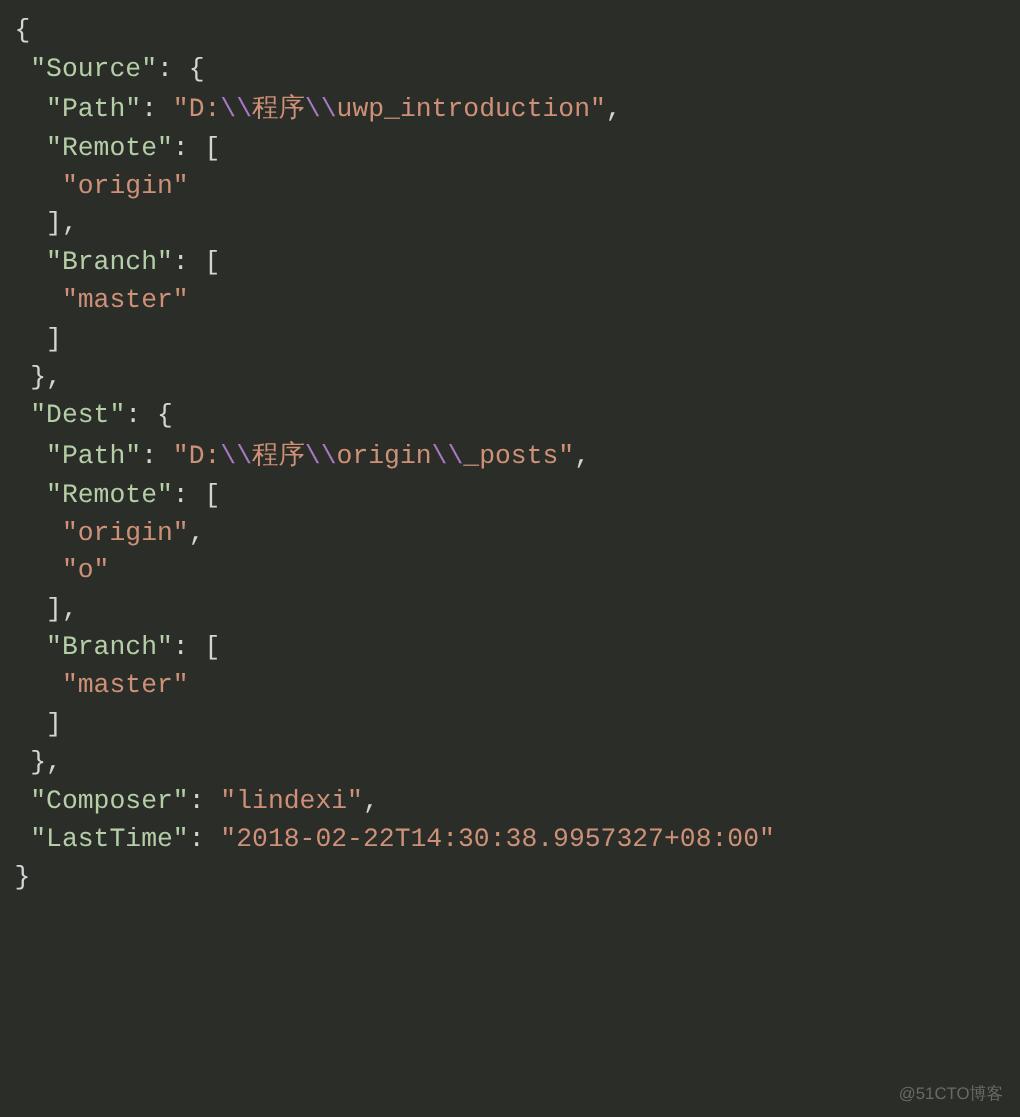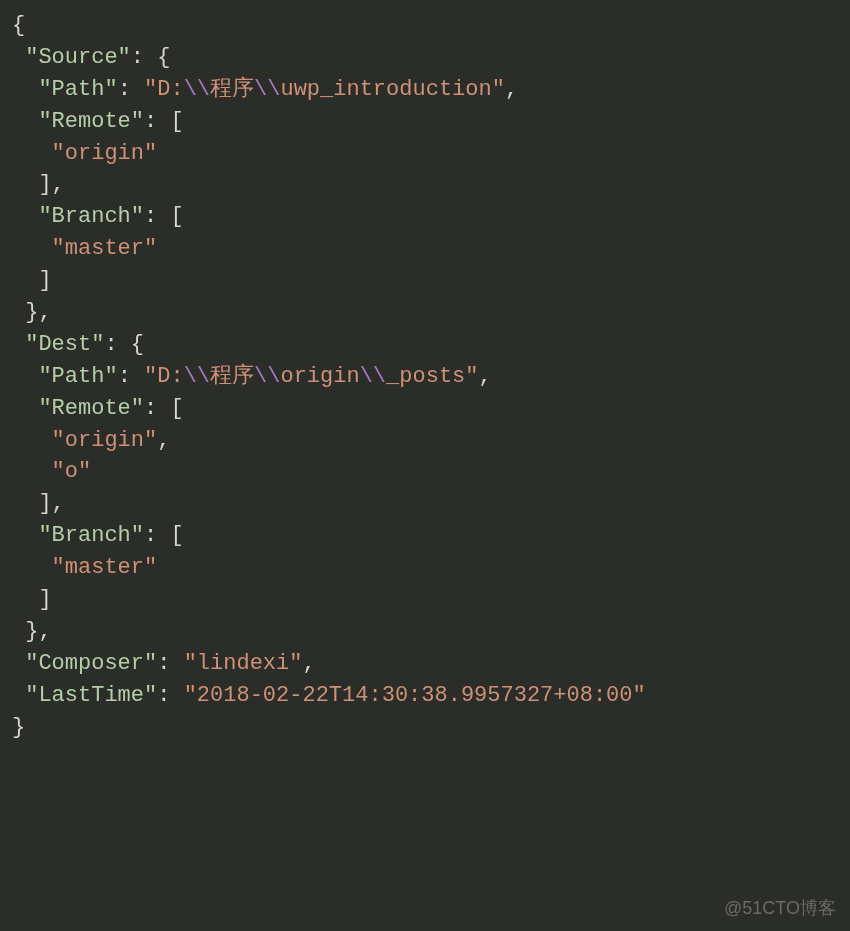--- a/index.html
+++ b/index.html
@@ -20,29 +20,29 @@
     }
     .line {
       white-space: pre;
     }
     .brace { color: #d4d4d4; }
     .bracket { color: #d4d4d4; }
     .key { color: #b5cea8; }
     .string { color: #ce9178; }
     .escape { color: #a978c6; }
     .cjk {
-      font-family: Liberation Mono, monospace;
+      font-family: Liberation Sans, sans-serif;
     }
     .punct { color: #d4d4d4; }
     .watermark {
       position: absolute;
       bottom: 10px;
       right: 14px;
       color: #6a6a66;
-      font-size: 18px;
+      font-size: 14px;
       font-family: 'Microsoft YaHei', sans-serif;
     }
   </style>
 </head>
 <body>
 
 <div id="code-container">
     <div class="line"><span></span><span class="brace">{</span></div>
     <div class="line"><span> </span><span class="key">"Source"</span><span class="punct">: </span><span class="brace">{</span></div>
     <div class="line"><span>  </span><span class="key">"Path"</span><span class="punct">: </span><span class="string">"D:</span><span class="escape">\\</span><span class="string cjk">程序</span><span class="escape">\\</span><span class="string">uwp_introduction"</span><span class="punct">,</span></div>

